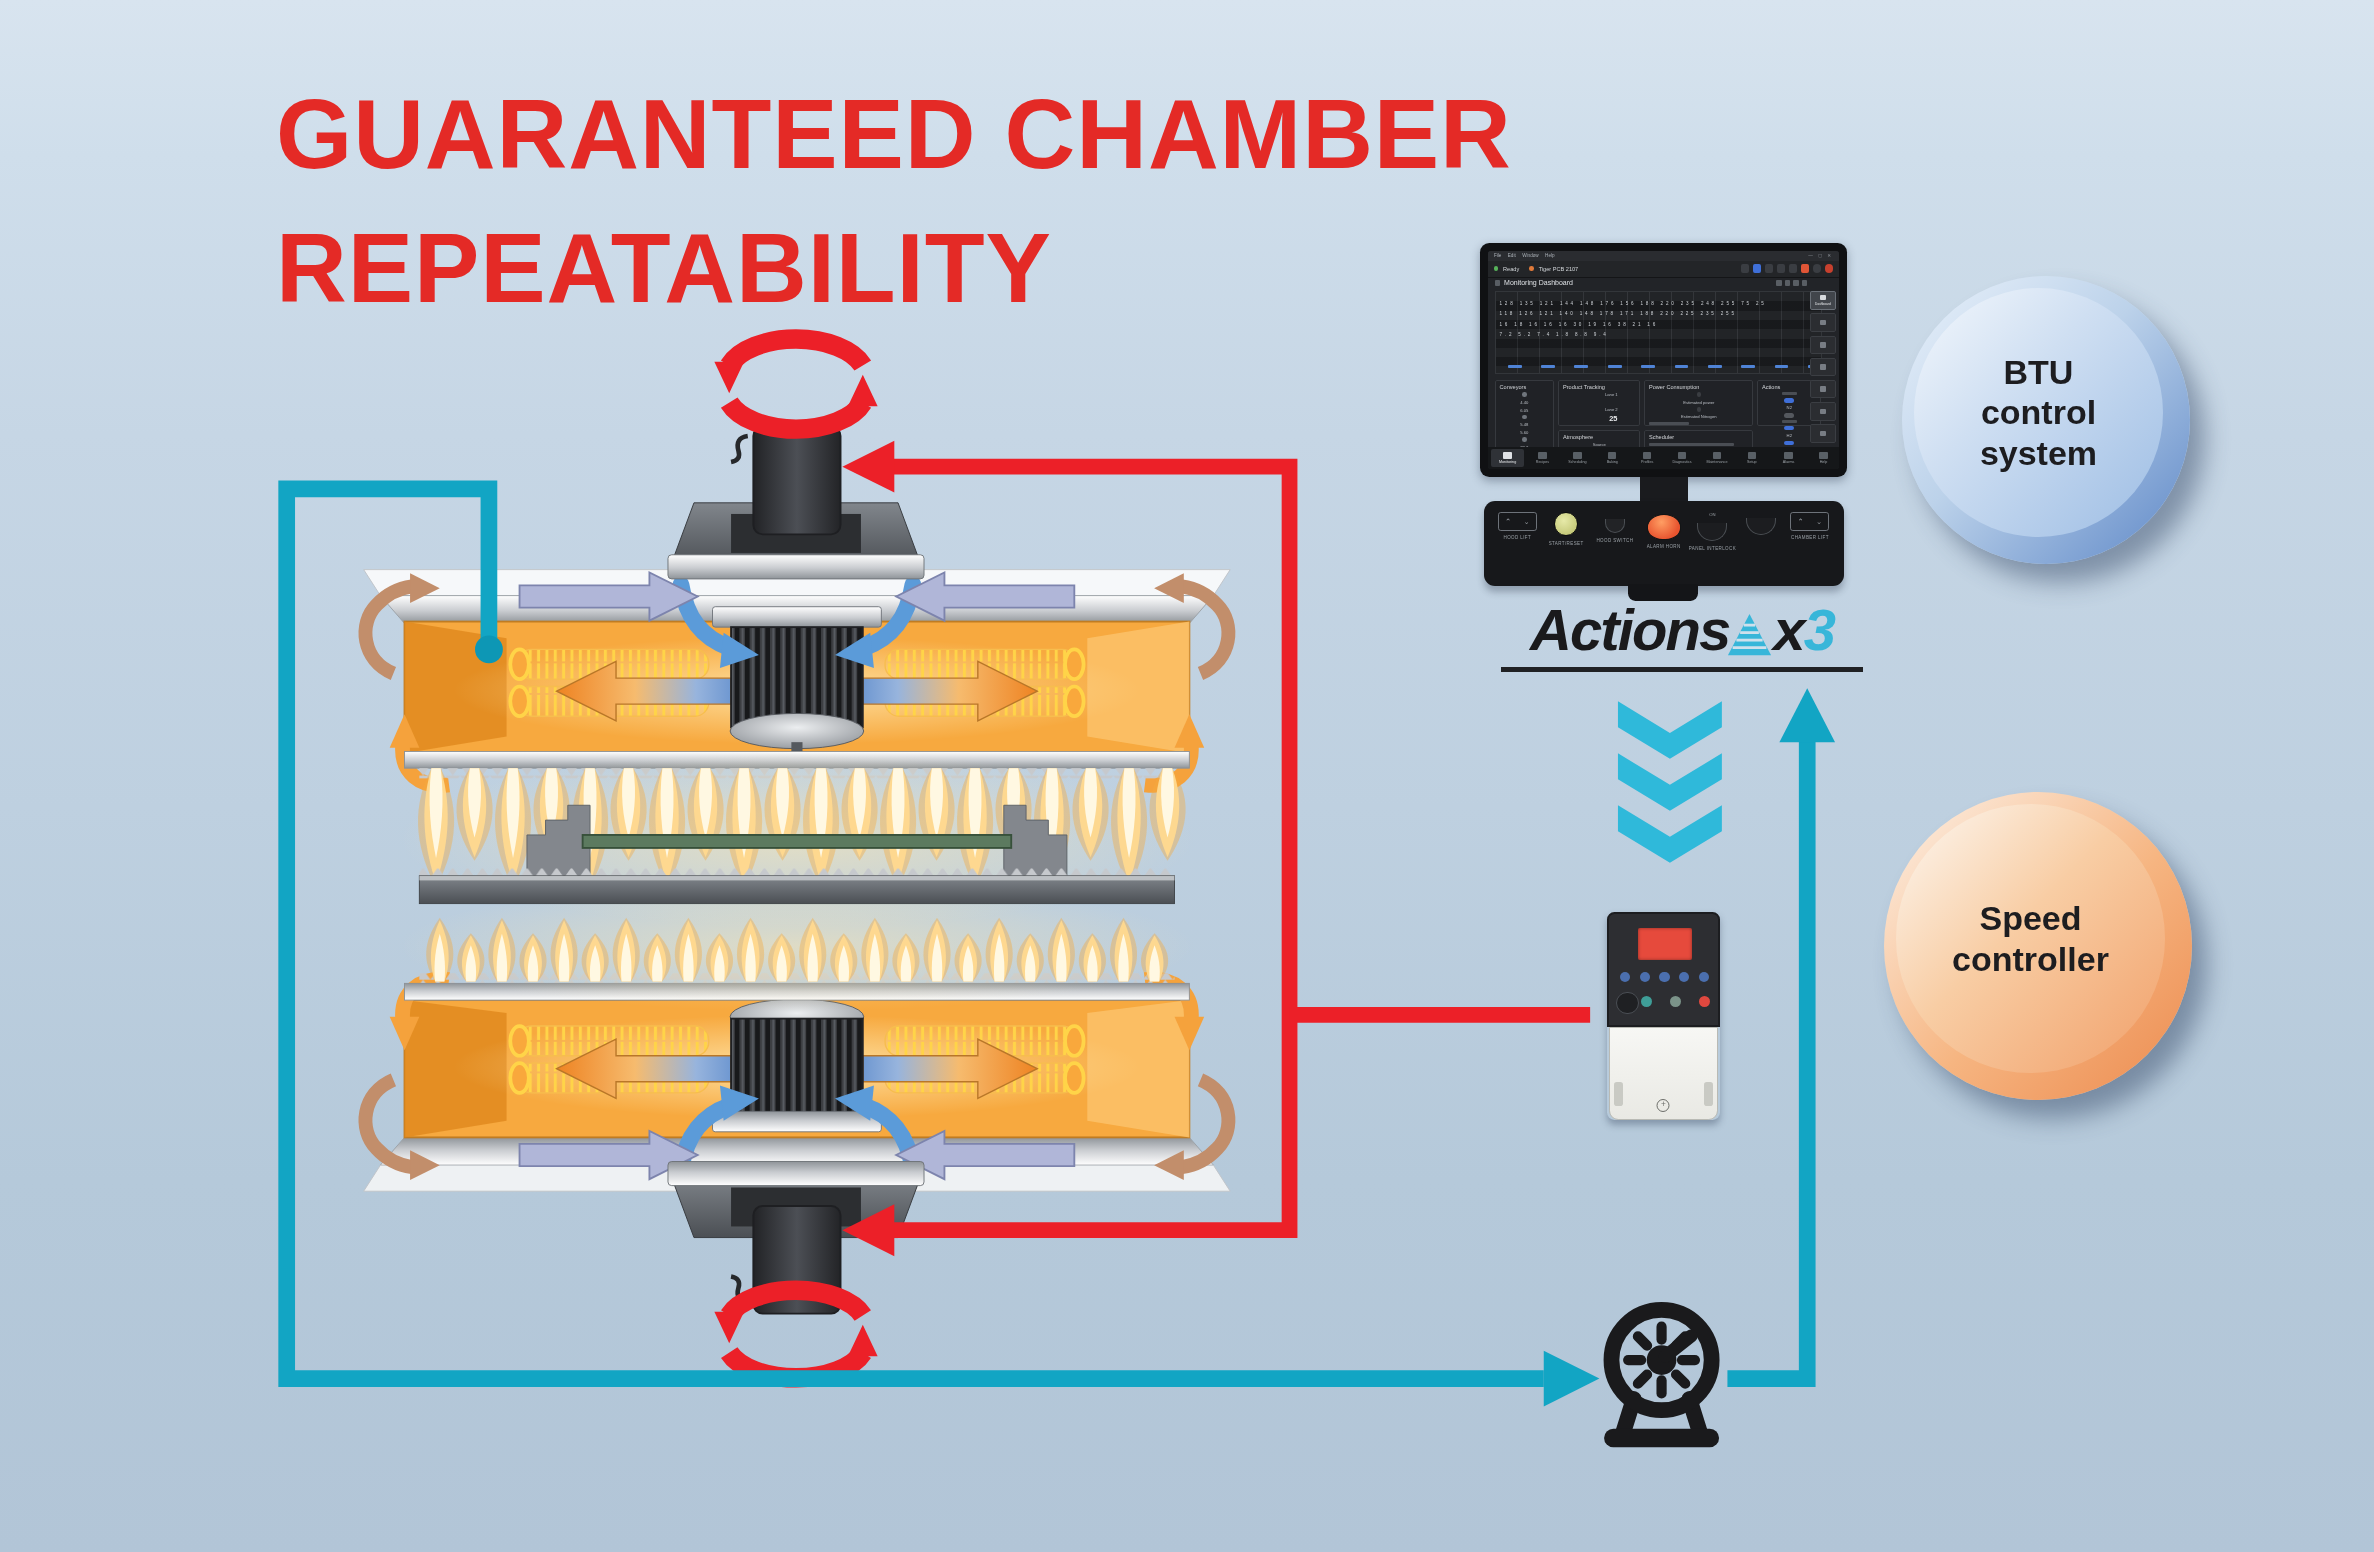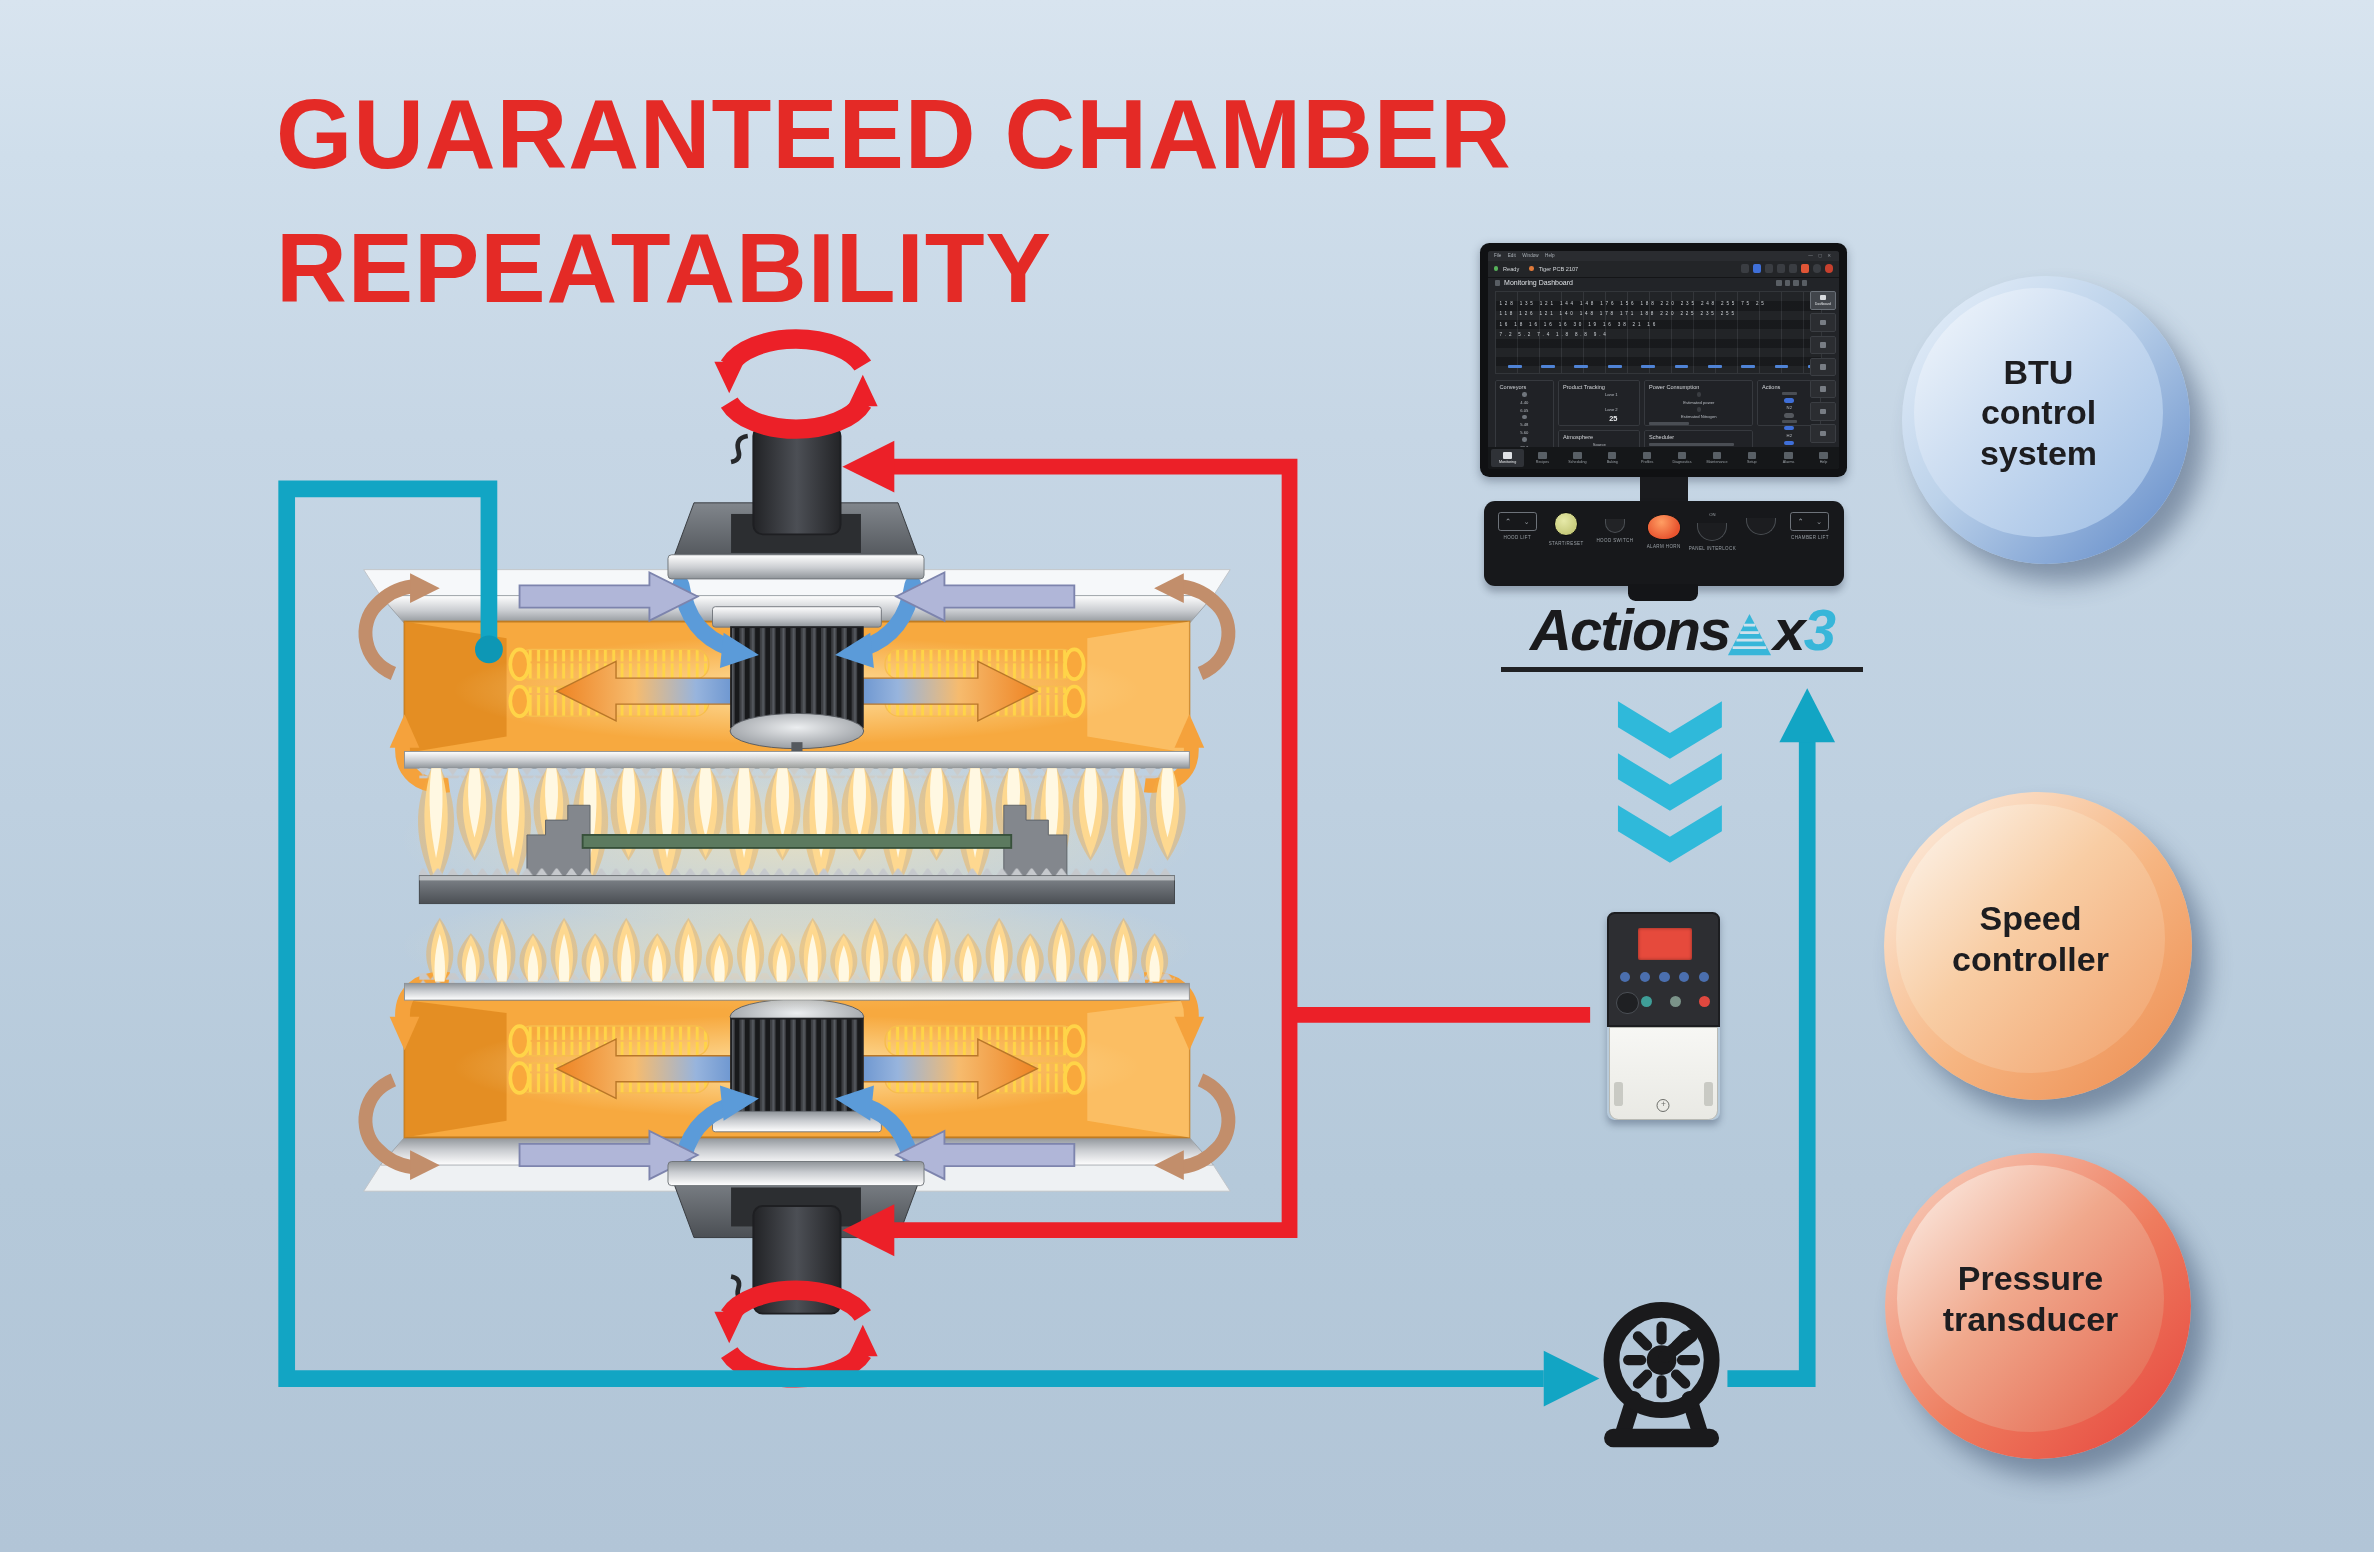--- a/index.html
+++ b/index.html
@@ -805,21 +805,15 @@
       <span class="line">controller</span>
     </div>
   </div>
   <div class="badge badge-btu">
     <div class="inner">
       <span class="line">BTU</span>
       <span class="line">control</span>
       <span class="line">system</span>
     </div>
   </div>
-  <div class="badge badge-press">
-    <div class="inner">
-      <span class="line">Pressure</span>
-      <span class="line">transducer</span>
-    </div>
-  </div>
 
 </div>
 
 
 </body></html>

